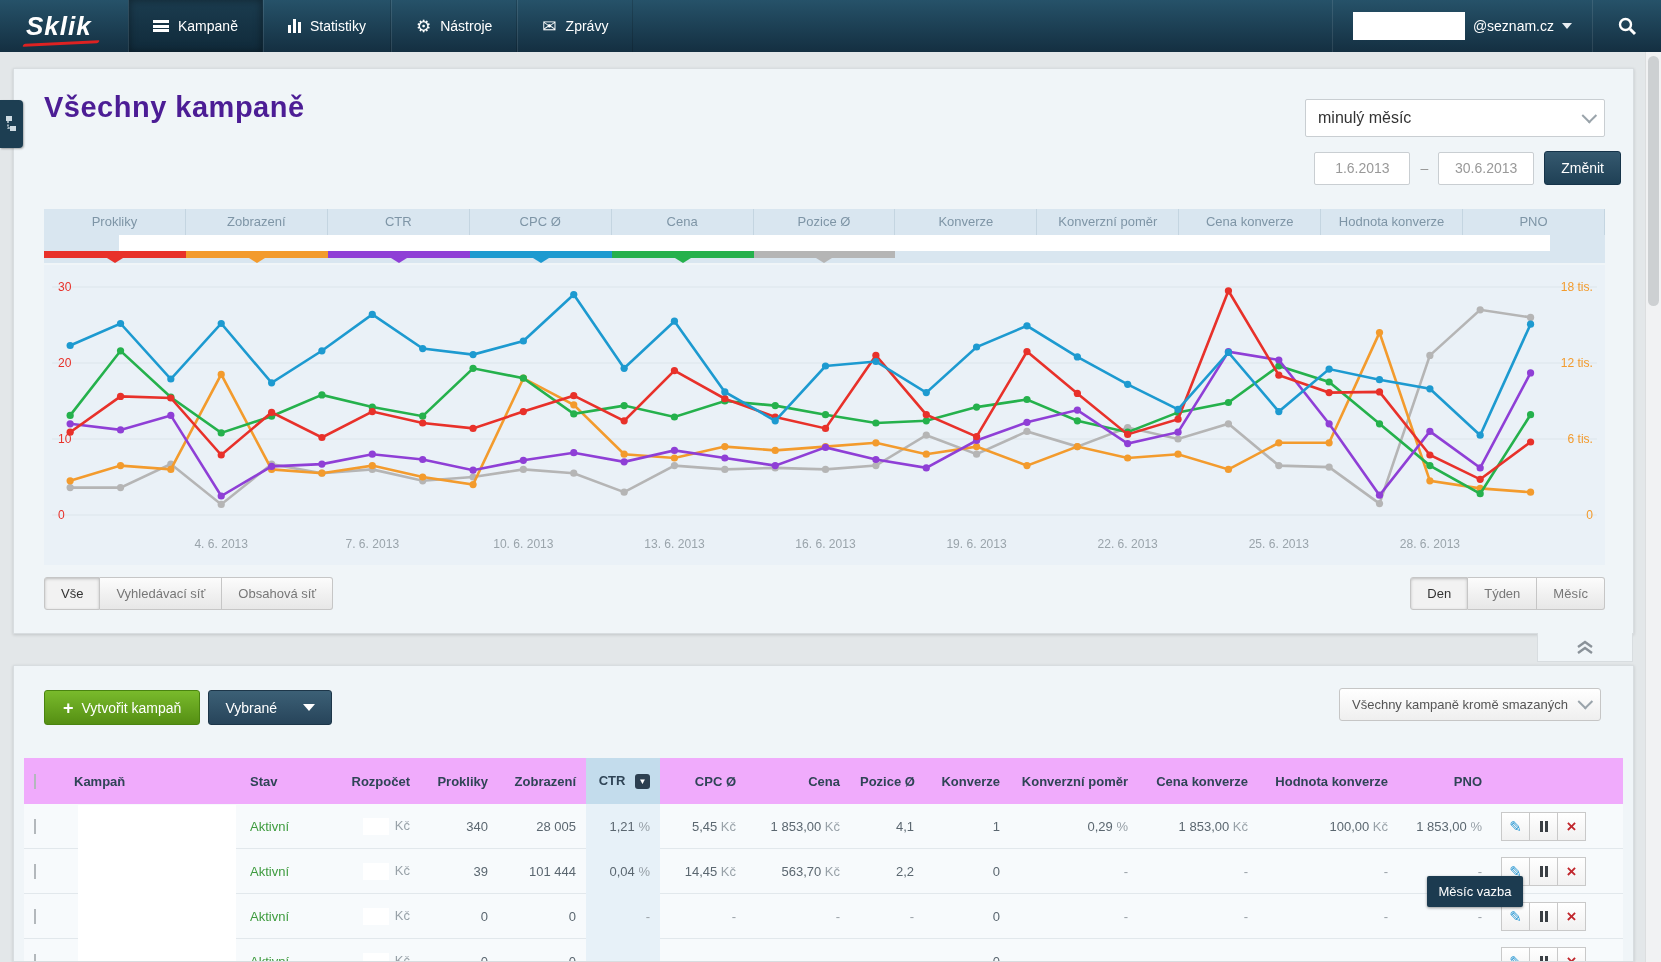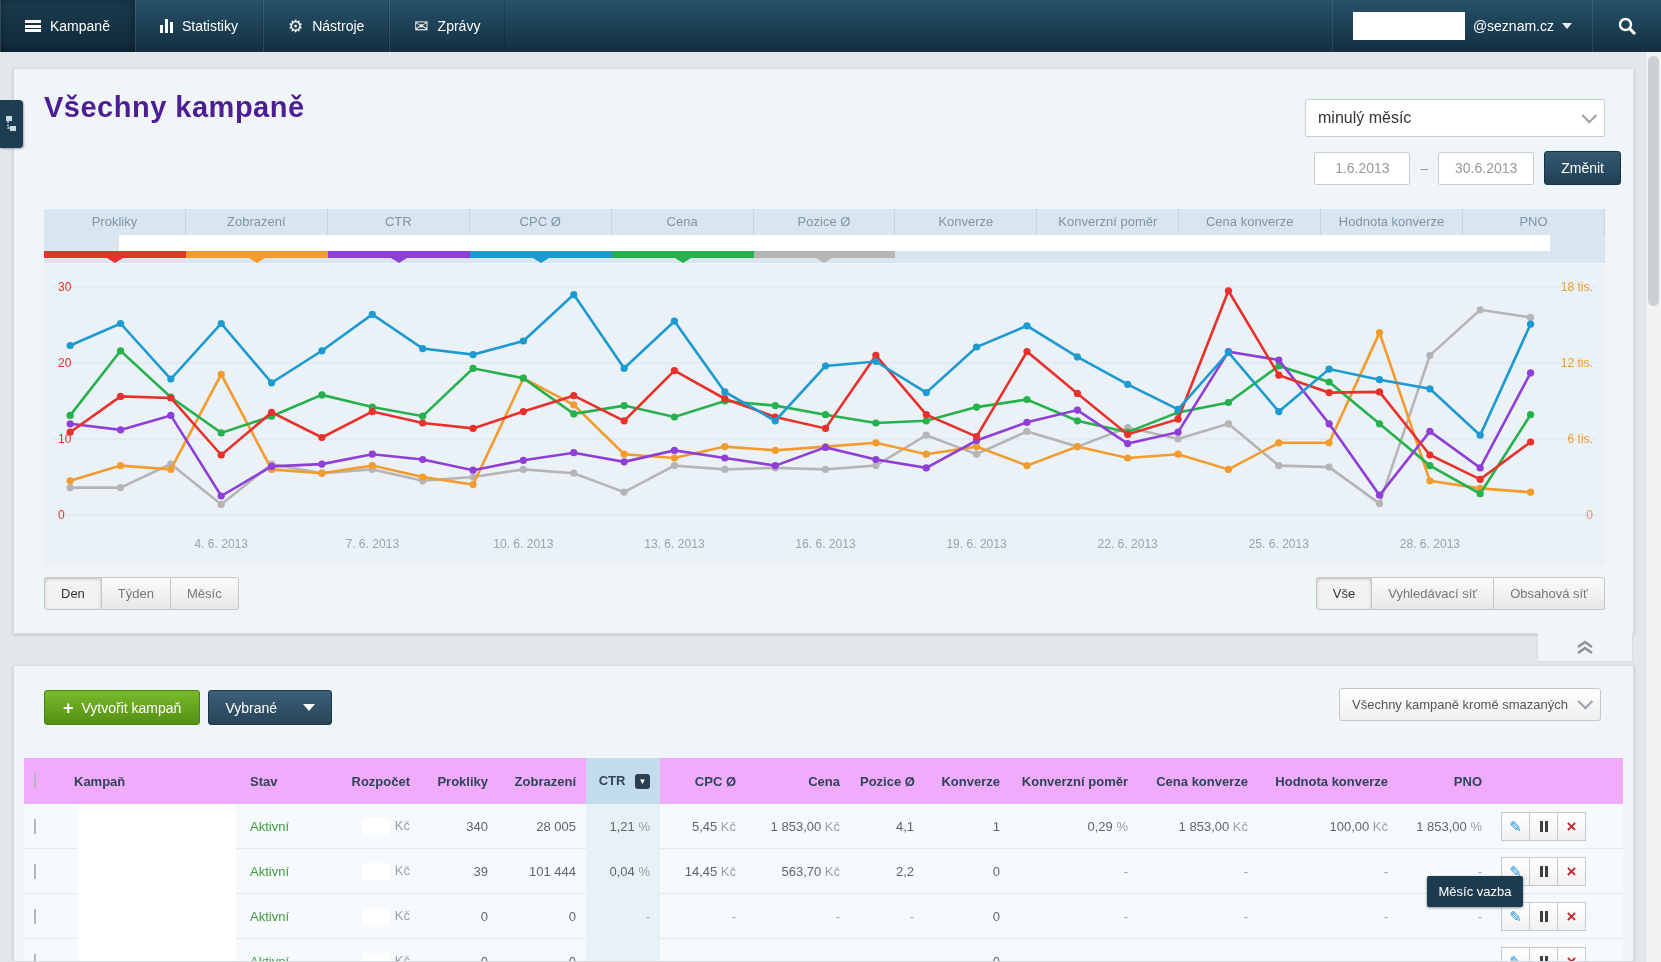--- a/index.html
+++ b/index.html
@@ -123,20 +123,23 @@
     color:#fff; font-size:13px; display:flex; align-items:center; justify-content:center; z-index:40;
     border-radius:2px; cursor:pointer; box-shadow:0 1px 3px rgba(0,0,0,.4); }
   .scrollbar { position:absolute; right:0; top:52px; width:16px; height:910px; background:#f1f2f3;
     border-left:1px solid #dcdedf; z-index:35; }
   .scrollbar .thumb { margin:4px 2px 0; height:250px; background:#cdd0d2; border-radius:6px; }
 </style>
 </head>
 <body>
 
 <div class="topnav">
+  <div class="logo">
+      <span>Sklik</span>
+    </div>
   <div class="navitem on">
     <span class="ham"></span>
     <span>Kampaně</span>
   </div>
   <div class="navitem">
     <span class="bars">
         <i></i>
         <i></i>
         <i></i>
       </span>
@@ -441,29 +444,29 @@
         <text x="626.8" y="283" fill="#9aa4ab" font-size="12" text-anchor="middle" font-family="Liberation Sans, sans-serif">13. 6. 2013</text>
         <text x="777.0" y="283" fill="#9aa4ab" font-size="12" text-anchor="middle" font-family="Liberation Sans, sans-serif">16. 6. 2013</text>
         <text x="927.2" y="283" fill="#9aa4ab" font-size="12" text-anchor="middle" font-family="Liberation Sans, sans-serif">19. 6. 2013</text>
         <text x="1077.4" y="283" fill="#9aa4ab" font-size="12" text-anchor="middle" font-family="Liberation Sans, sans-serif">22. 6. 2013</text>
         <text x="1227.7" y="283" fill="#9aa4ab" font-size="12" text-anchor="middle" font-family="Liberation Sans, sans-serif">25. 6. 2013</text>
         <text x="1377.9" y="283" fill="#9aa4ab" font-size="12" text-anchor="middle" font-family="Liberation Sans, sans-serif">28. 6. 2013</text>
       </svg>
   </div>
 
   <div class="chart-footer">
+    <div class="bgroup" id="network-btns">
+        <button class="b on">Vše</button>
+        <button class="b">Vyhledávací síť</button>
+        <button class="b">Obsahová síť</button>
+      </div>
     <div class="bgroup" id="period-btns">
         <button class="b on">Den</button>
         <button class="b">Týden</button>
         <button class="b">Měsíc</button>
-      </div>
-    <div class="bgroup" id="network-btns">
-        <button class="b on">Vše</button>
-        <button class="b">Vyhledávací síť</button>
-        <button class="b">Obsahová síť</button>
       </div>
   </div>
 
   <div class="collapse-tab">
     <svg width="22" height="16" viewBox="0 0 22 16">
       <polyline points="4,8 11,3 18,8" fill="none" stroke="#8a9299" stroke-width="2.4"></polyline>
       <polyline points="4,14 11,9 18,14" fill="none" stroke="#8a9299" stroke-width="2.4"></polyline>
     </svg>
   </div>
 </div>

